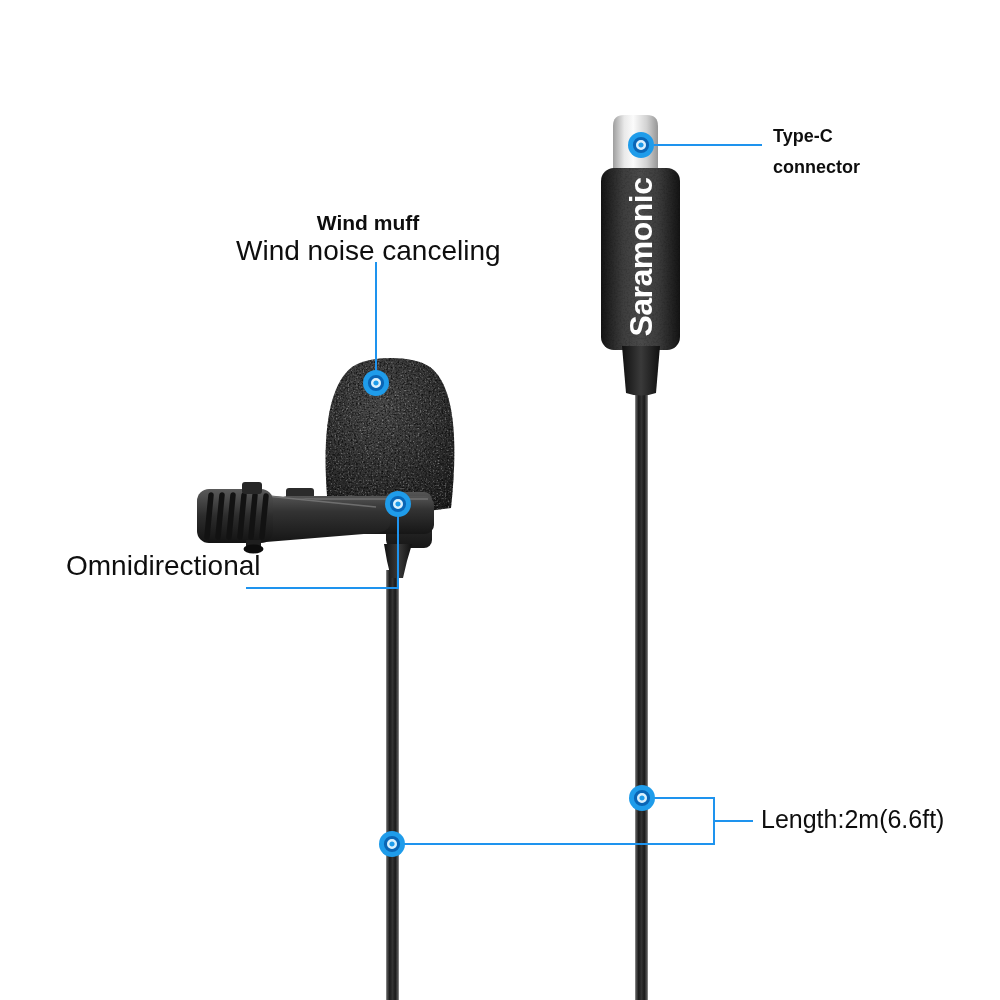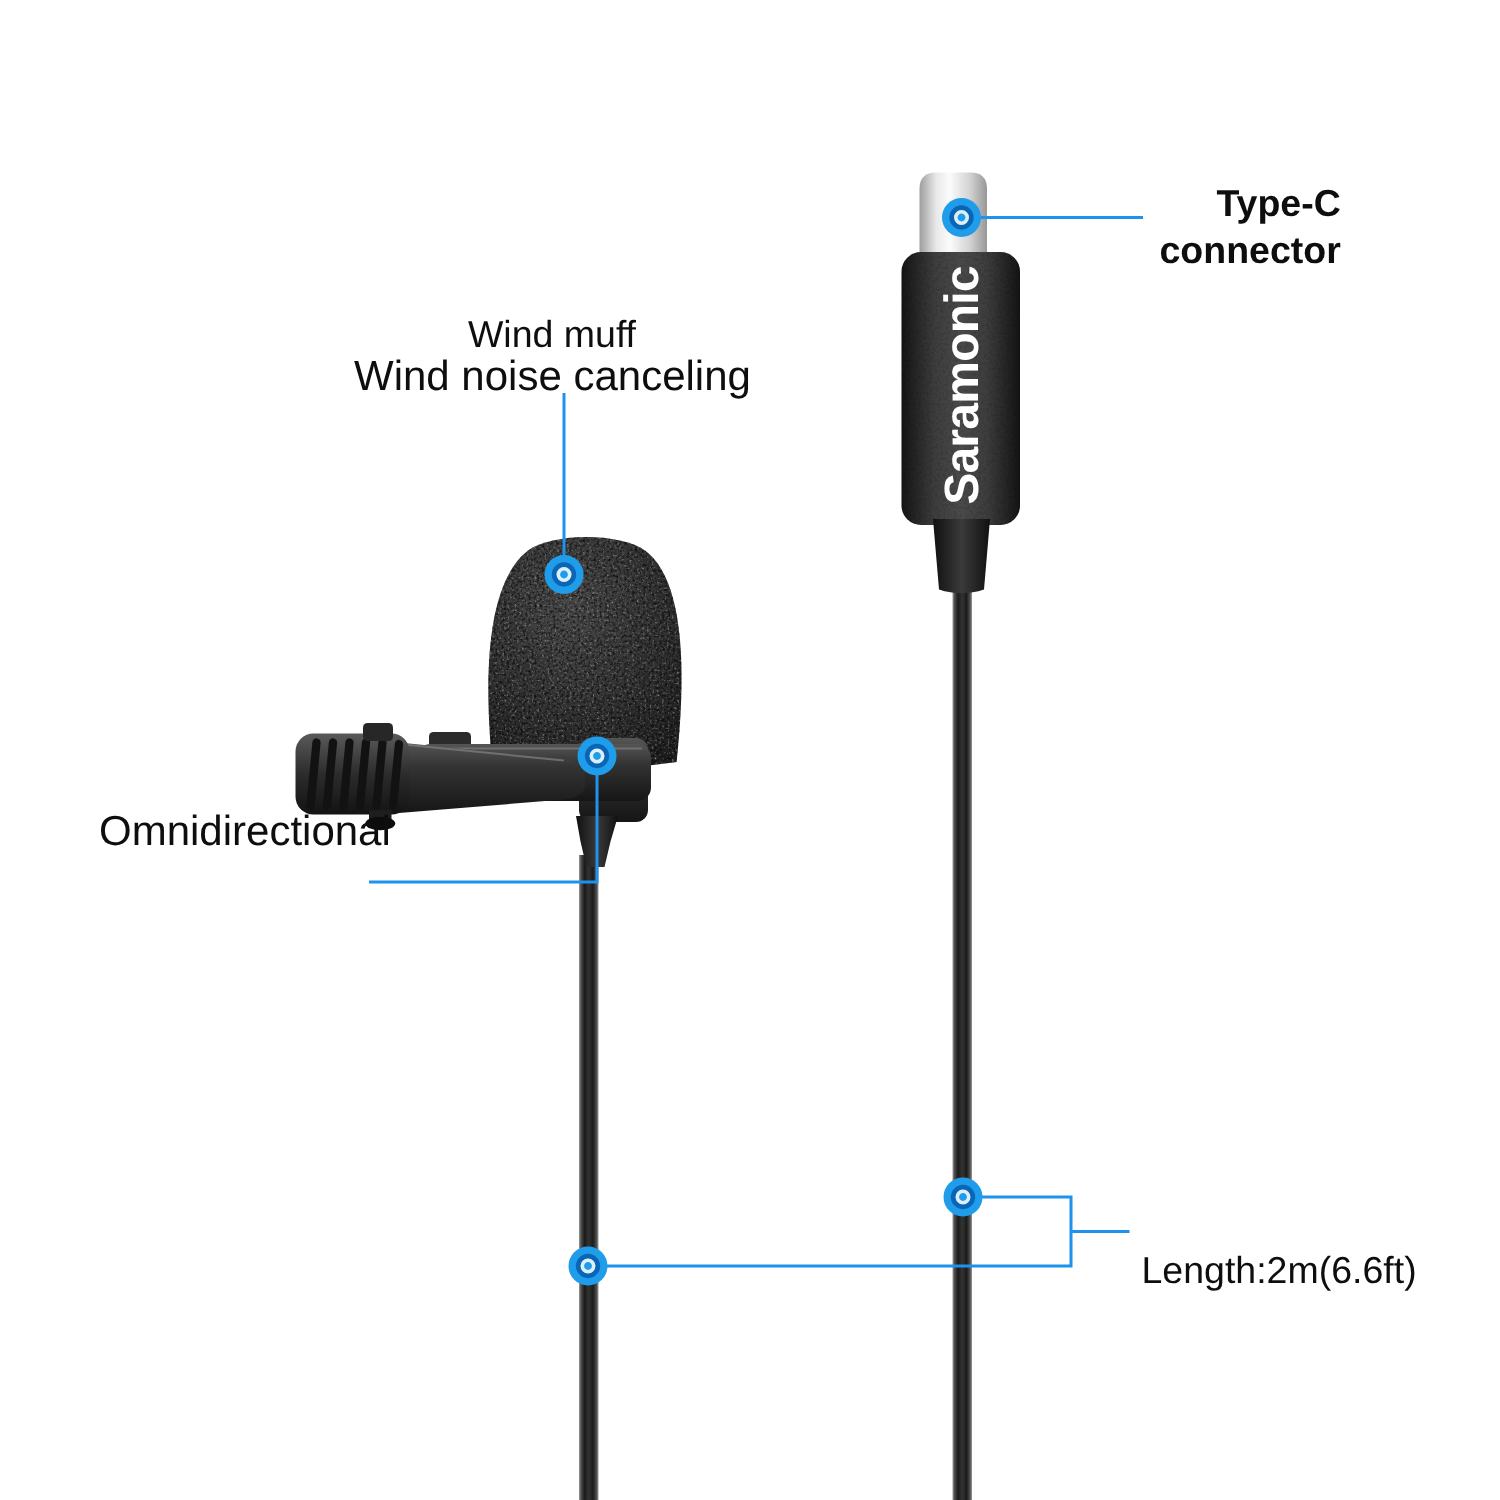--- a/index.html
+++ b/index.html
@@ -8,25 +8,25 @@
     background:#ffffff;
     font-family:"Liberation Sans", sans-serif;
     position:relative;
     overflow:hidden;
   }
   .stage{position:absolute;inset:0;width:1000px;height:1000px;}
   .stage svg{position:absolute;left:0;top:0;}
   .label{position:absolute;color:#0e0e0e;white-space:nowrap;}
   .label .ln{display:block;}
   .wind-muff-label{left:236px;top:208px;width:264px;text-align:center;}
-  .wind-muff-label .title{font-size:25px;font-weight:normal;line-height:30px;display:block;}
+  .wind-muff-label .title{font-size:21px;font-weight:bold;line-height:30px;display:block;}
   .wind-muff-label .subtitle{font-size:28px;font-weight:normal;line-height:23px;display:block;margin-top:1px;}
-  .type-c-label{left:773px;top:121px;font-size:25px;font-weight:bold;line-height:31px;text-align:right;}
-  .omni-label{left:66px;top:539px;font-size:28px;font-weight:normal;line-height:30px;}
-  .length-label{left:761px;top:832px;font-size:25px;font-weight:normal;line-height:30px;}
+  .type-c-label{left:773px;top:121px;font-size:18px;font-weight:bold;line-height:31px;}
+  .omni-label{left:66px;top:551px;font-size:28px;font-weight:normal;line-height:30px;}
+  .length-label{left:761px;top:804px;font-size:25px;font-weight:normal;line-height:30px;}
 </style>
 </head>
 <body>
 
 <div class="stage">
 
   <svg width="1000" height="1000" viewBox="0 0 1000 1000">
     <defs>
       <linearGradient id="cableGrad" x1="0" y1="0" x2="1" y2="0">
         <stop offset="0" stop-color="#9a9a9a"></stop>

